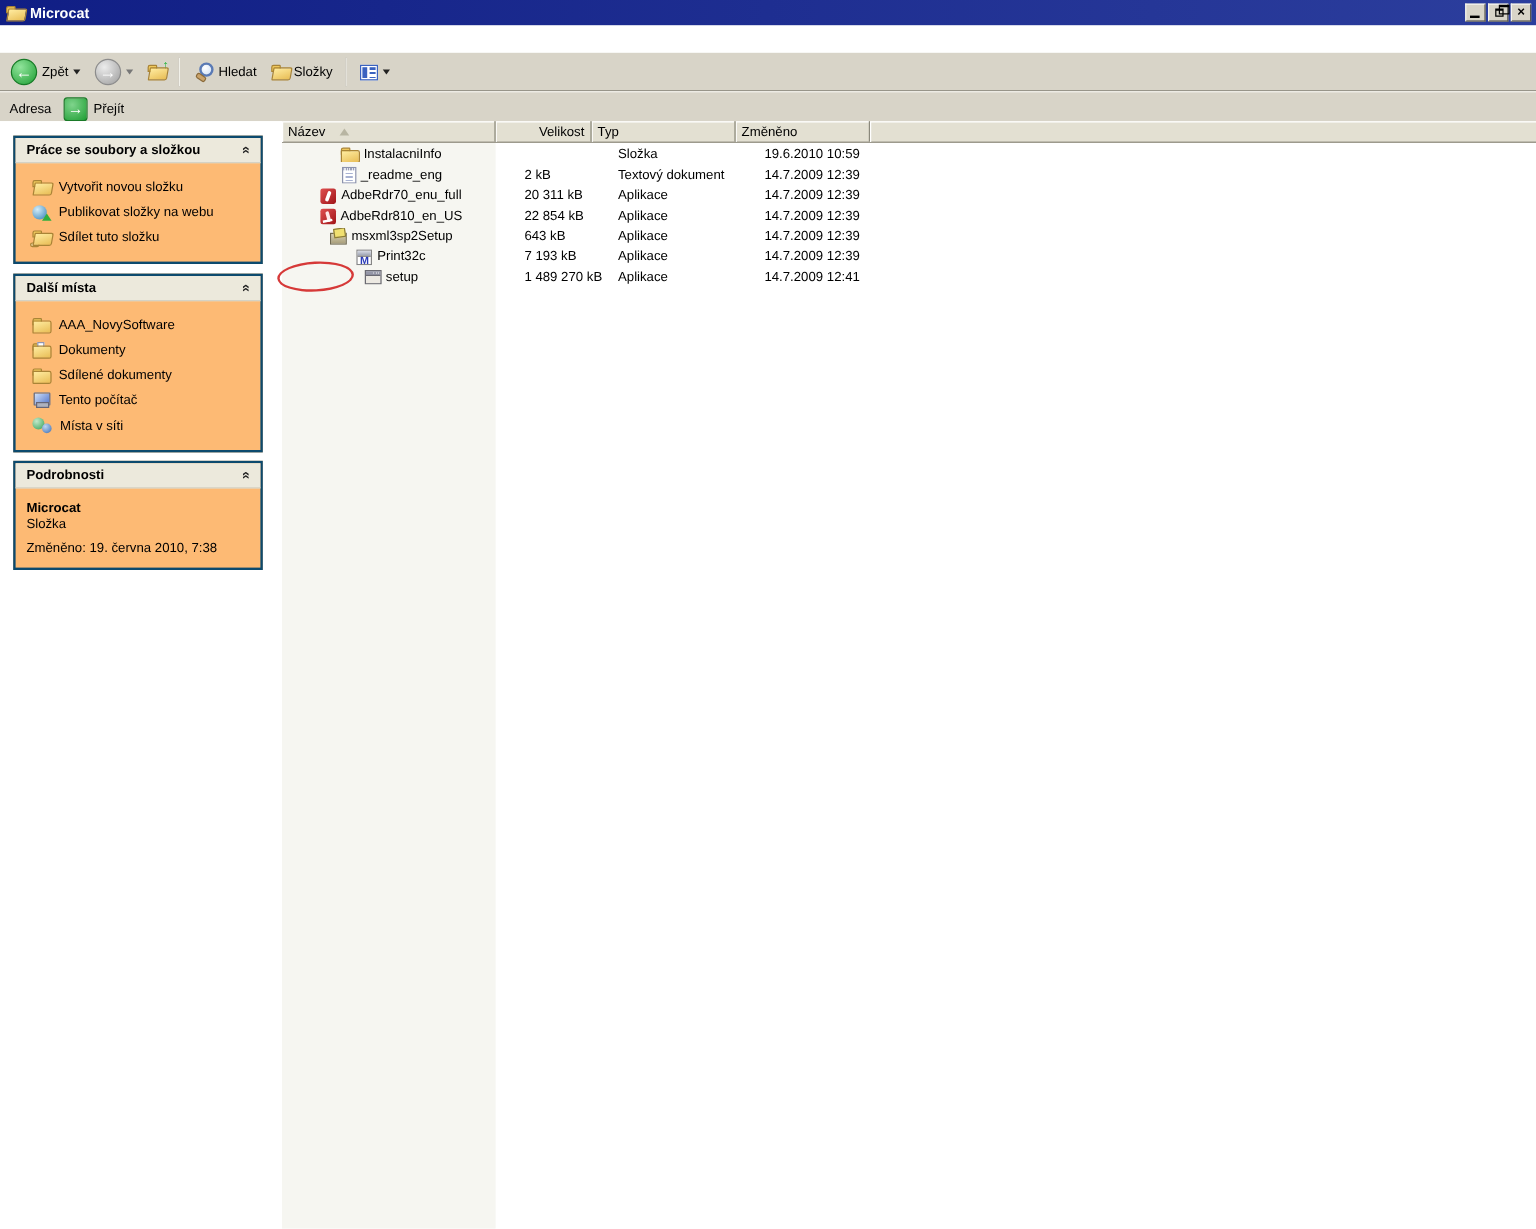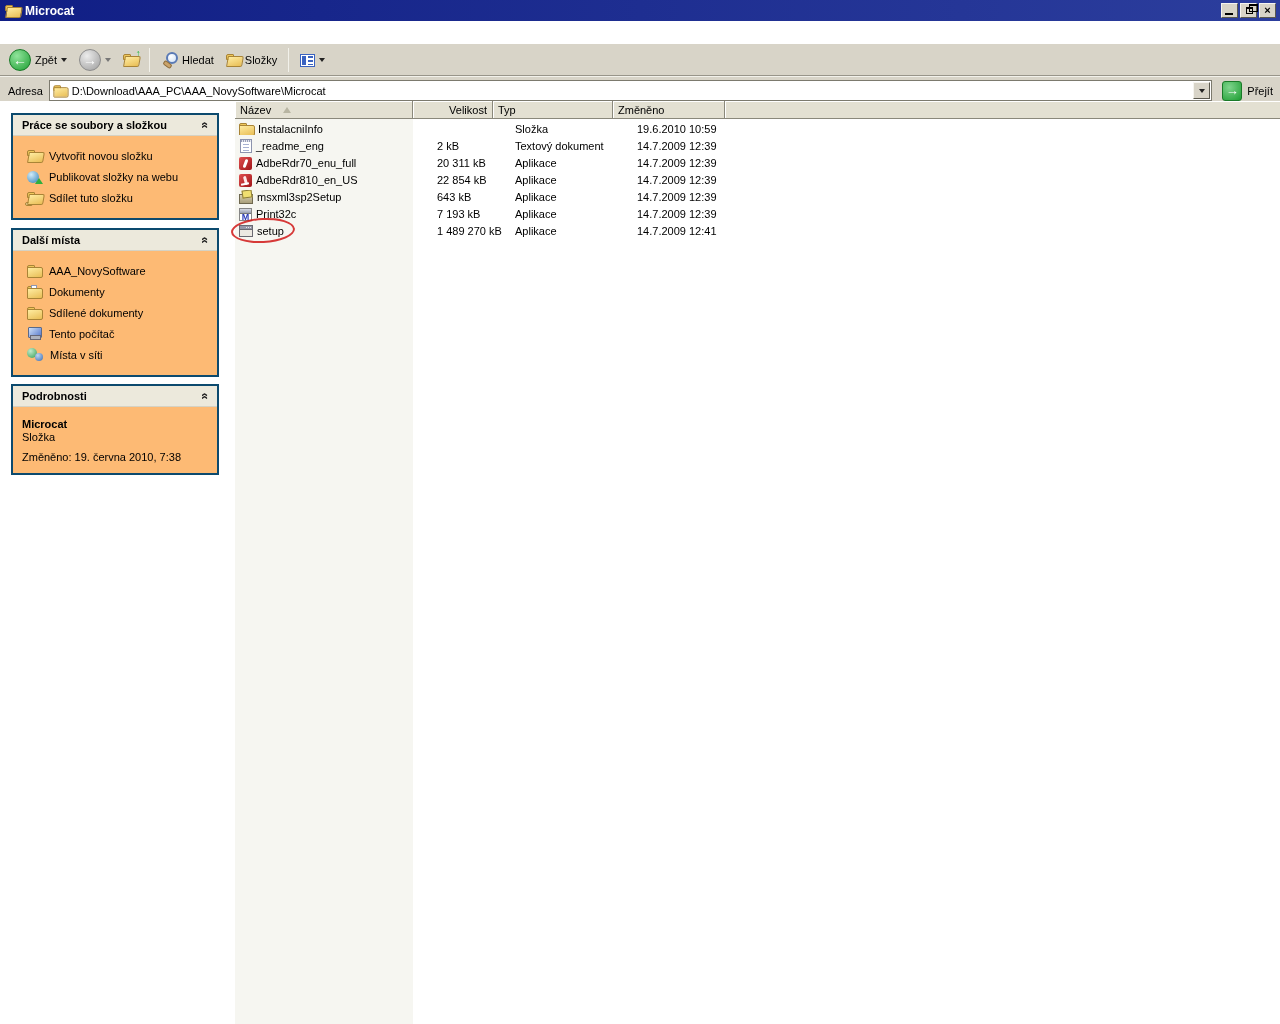--- a/index.html
+++ b/index.html
@@ -170,21 +170,21 @@
   .hcell.c-size { width:80px; justify-content:flex-end; }
   .hcell.c-type { width:120px; }
   .hcell.c-mod  { width:112px; }
   .hcell.c-fill { flex:1; border-right:none; }
   .sort-up { width:0; height:0; border:4px solid transparent; border-bottom:6px solid #b8b5a2;
     margin-left:12px; margin-top:-4px; }
 
   .rows { position:absolute; left:0; right:0; top:19px; }
   .row { display:flex; height:17px; align-items:center; }
   .cell { overflow:hidden; white-space:nowrap; }
-  .cell.c-name { width:178px; display:flex; align-items:center; gap:4px; padding-left:4px; }
+  .cell.c-name { width:178px; display:flex; align-items:center; gap:4px; padding-left:4px;justify-content:center; }
   .cell.c-size { width:97px; text-align:left; padding-right:4px;padding-left:24px; }
   .cell.c-type { width:120px; padding-left:5px; }
   .cell.c-mod  { width:112px; padding-left:7px; }
 
   .red-ellipse { position:absolute; left:231px; top:218px; width:64px; height:25px;
     border:2px solid rgba(208,24,24,.85); border-radius:50%; transform:rotate(-3deg); }
 </style>
 </head>
 <body>
 
@@ -231,27 +231,20 @@
     </div>
     <div class="tsep"></div>
     <div class="tbtn">
       <span class="icon ic-views"></span>
       <span class="dd"></span>
     </div>
   </div>
 
   <div class="addressbar">
     <span>Adresa</span>
-    <div class="addr-combo">
-      <span class="icon ic-folder small"></span>
-      <span class="path">D:\Download\AAA_PC\AAA_NovySoftware\Microcat</span>
-      <div class="addr-drop">
-        <span class="dd"></span>
-      </div>
-    </div>
     <div class="go-btn">
       <span class="go-icon">→</span>
       <span>Přejít</span>
     </div>
   </div>
 
   <div class="content">
 
     <div class="sidebar">
 

